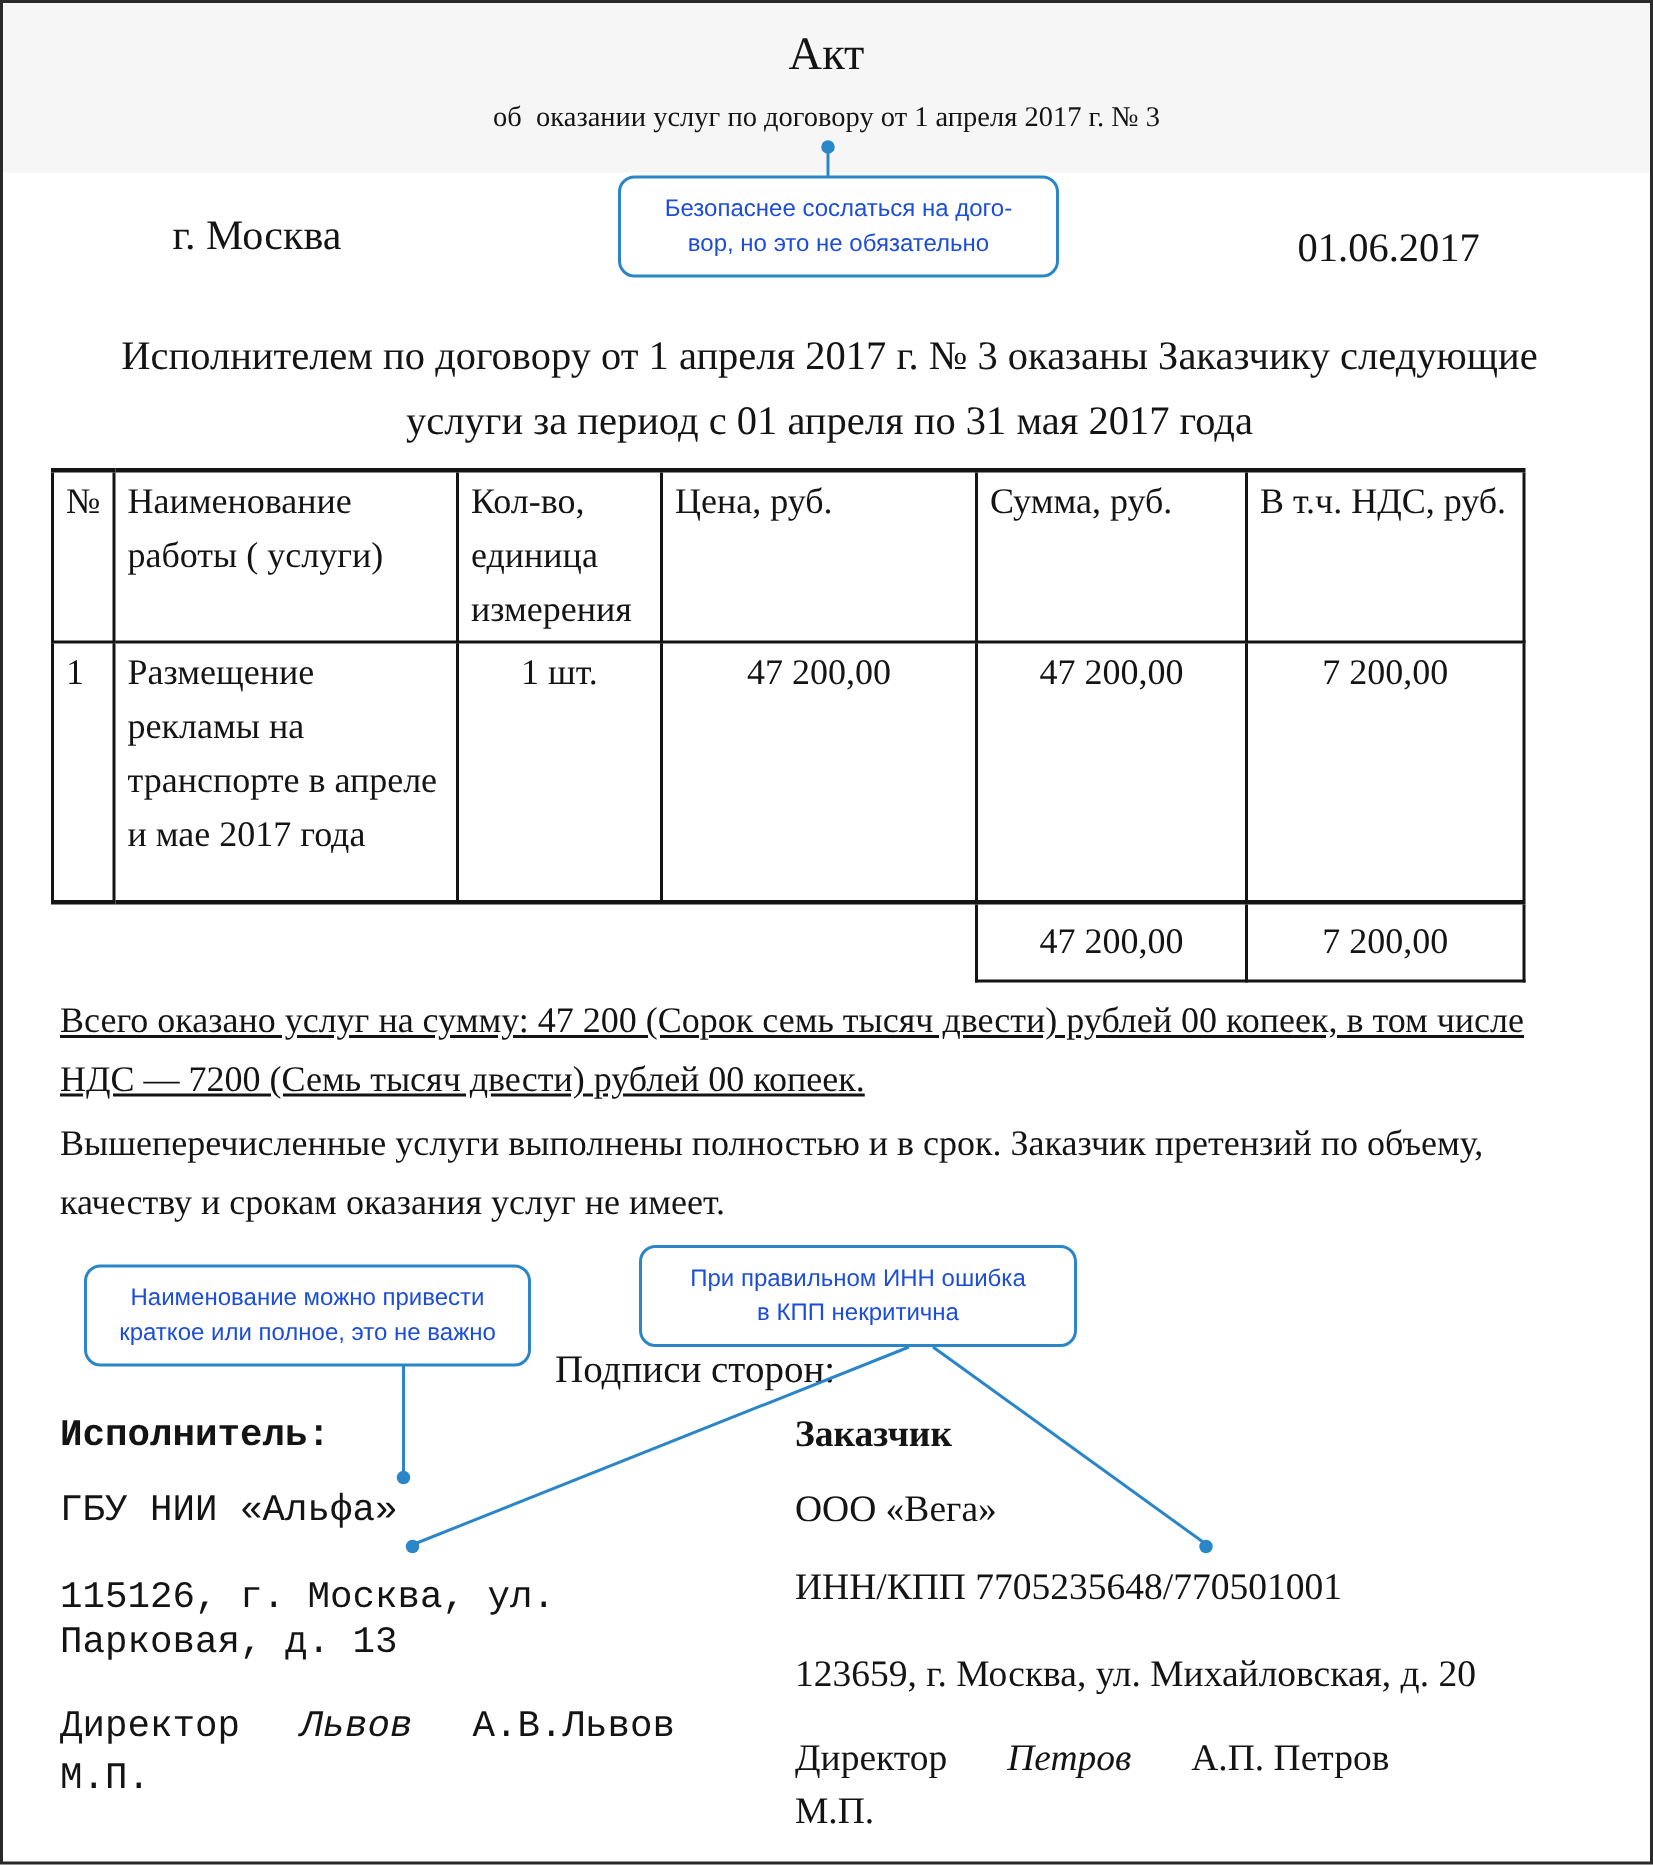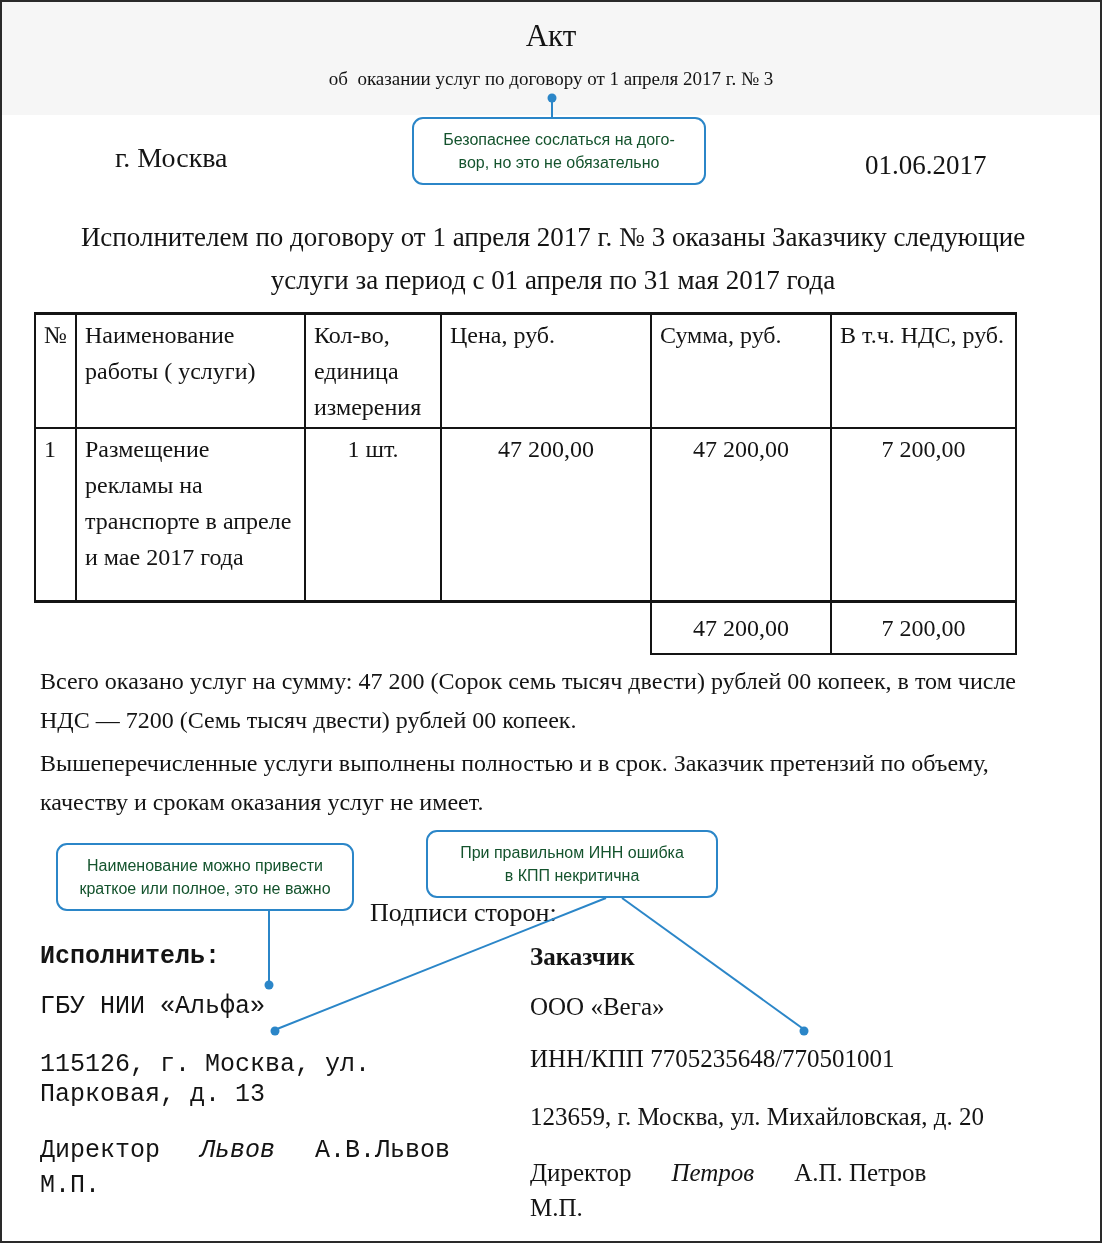--- a/index.html
+++ b/index.html
@@ -25,21 +25,21 @@
 
   .callout{
     position:absolute;
     border:2px solid var(--accent);
     border-radius:11px;
     background:#ffffff;
     font-family:"Liberation Sans", sans-serif;
     font-size:16px;line-height:23px;
     text-align:center;
     padding:9px 10px;
-    color:#14532d;
+    color:#1d4ed8;
     z-index:3;
   }
   .callout-top{left:410px;top:115px;width:294px;}
   .callout-left{left:54px;top:841px;width:298px;}
   .callout-right{left:424px;top:828px;width:292px;}
 
   .annotation-svg{position:absolute;left:0;top:0;width:1102px;height:1243px;pointer-events:none;z-index:2;}
 
   .intro{position:absolute;left:55px;top:214px;width:992px;text-align:center;font-size:27px;line-height:43px;}
 
@@ -50,21 +50,21 @@
   }
   table.services td{border:2px solid #141414;padding:2px 8px;vertical-align:top;}
   table.services tr.hdr td{border-top:3px solid #141414;height:113px;}
   table.services tr.body td{border-bottom:3px solid #141414;height:173px;}
   td.c-num{padding-left:5px;}
   td.mid{vertical-align:middle;text-align:center;}
   tr.totals td{height:53px;vertical-align:middle;text-align:center;}
   tr.totals td.void{border:none;}
 
   .para{position:absolute;left:38px;width:1028px;font-size:24px;line-height:39px;}
-  .para-total{top:660px;}
+  .para-total{top:660px;text-decoration:underline;}
   .para-quality{top:742px;}
 
   .sign-heading{position:absolute;left:368px;top:896px;font-size:26px;}
 
   .sign-col{position:absolute;top:940px;font-size:25px;line-height:30px;}
   .sign-col-left{left:38px;width:480px;font-family:Liberation Mono, monospace;}
   .sign-col-right{left:528px;width:540px;}
   .sign-role{font-weight:bold;}
   .sign-org{margin-top:20px;}
   .sign-inn{margin-top:22px;}

